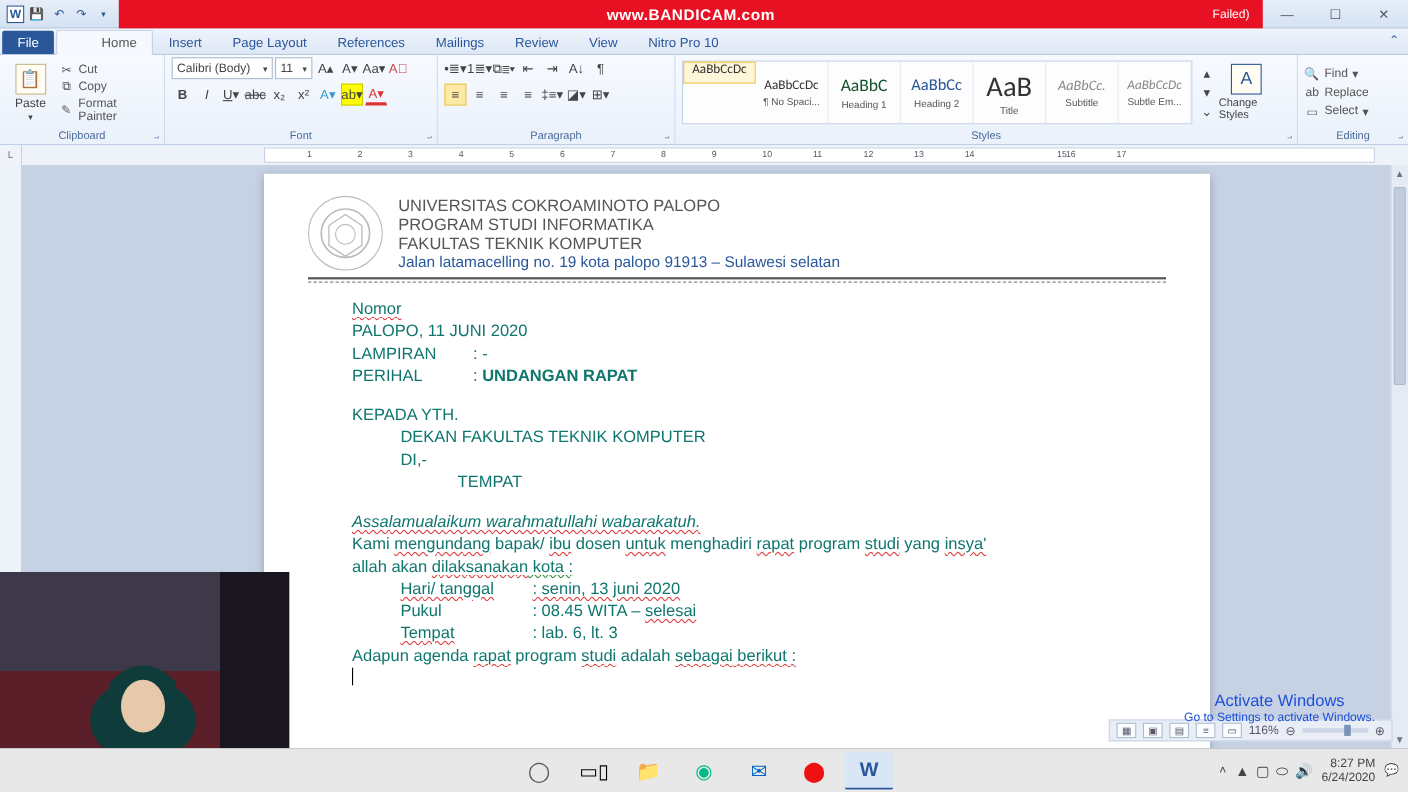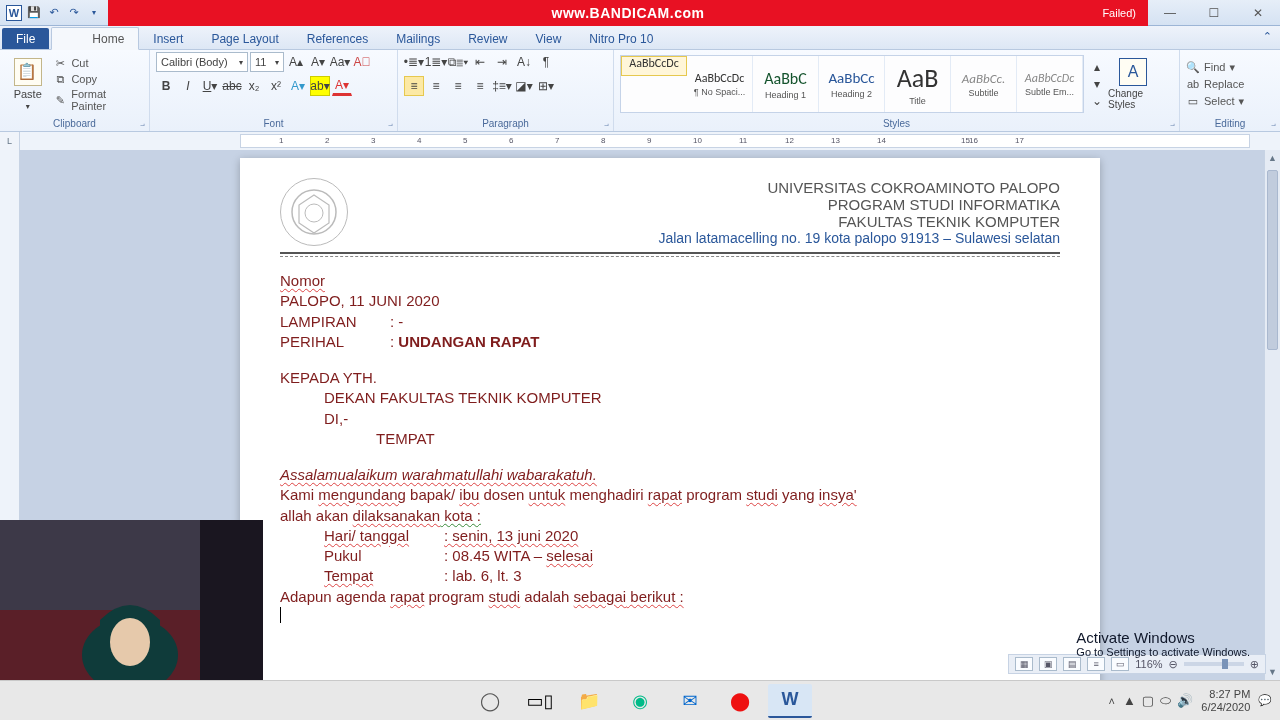--- a/index.html
+++ b/index.html
@@ -49,47 +49,47 @@
 .vruler { width: 20px; background: #eef3fa; border-right: 1px solid #c7d3e4; }
 .hruler { flex: 1; height: 18px; background: #eef3fa; position: relative; }
 .hruler .track { position: absolute; left: 220px; right: 30px; top: 2px; height: 14px; background: #fff; border: 1px solid #c7d3e4; font-size: 8px; color: #556; overflow: hidden; }
 .scrollarea { flex: 1; overflow: hidden; position: relative; }
 .page { position: absolute; left: 220px; top: 8px; width: 860px; min-height: 600px; background: #fff; box-shadow: 0 2px 8px rgba(0,0,0,0.25); padding: 20px 40px 40px 40px; }
 
 
 .letterhead { border-bottom: 2px solid #555; padding-bottom: 6px; margin-bottom: 2px; display: flex; gap: 14px; align-items: center; }
 .logo { width: 68px; height: 68px; border: 1px solid #bbb; border-radius: 50%; display: flex; align-items: center; justify-content: center; color: #aaa; }
 .logo svg { width: 50px; height: 50px; }
-.headtext { flex: 1; text-align: right; font-family: Calibri, sans-serif; color: #555; }
+.headtext { flex: 1; text-align: left; font-family: Calibri, sans-serif; color: #555; }
 .headtext div { font-size: 15px; }
 .headtext .addr { color: #2a579a; font-size: 14px; }
 .thinrule { border-top: 1px dashed #888; margin-bottom: 14px; }
 
-.body { font-family: Calibri, sans-serif; font-size: 15px; color: #7f1d1d; line-height: 1.35; }
+.body { font-family: Calibri, sans-serif; font-size: 15px; color: #0f766e; line-height: 1.35; margin-left: 40px; }
 .body .row2 { display: flex; }
 .body .lblc { width: 110px; }
 .body .ind1 { padding-left: 44px; }
 .body .ind2 { padding-left: 96px; }
 .wavy { text-decoration: underline wavy #d44 1px; text-underline-offset: 2px; }
 .wavyg { text-decoration: underline wavy #3a8a3a 1px; text-underline-offset: 2px; }
 .italic { font-style: italic; }
 .bold { font-weight: bold; }
 
 
 .vscroll { position: absolute; right: 0; top: 0; bottom: 0; width: 16px; background: #e5ebf4; border-left: 1px solid #c7d3e4; }
 .vscroll .thumb { position: absolute; left: 2px; right: 2px; top: 20px; height: 180px; background: #c1ccdd; border: 1px solid #a9b8cf; border-radius: 2px; }
 .vscroll .arr { position: absolute; left: 0; right: 0; height: 16px; display: flex; align-items: center; justify-content: center; font-size: 9px; color: #678; }
 
 
 .webcam { position: absolute; left: 0; bottom: 40px; width: 263px; height: 160px; background: #2a2030; overflow: hidden; }
 .webcam svg { width: 100%; height: 100%; }
 .word-status { position: absolute; right: 14px; bottom: 46px; display: flex; align-items: center; gap: 6px; font-size: 11px; color: #556; background: #e9eef6; border: 1px solid #c7d3e4; padding: 2px 6px; }
 .word-status .vbtn { width: 18px; height: 14px; border: 1px solid #abc; display: inline-flex; align-items: center; justify-content: center; font-size: 9px; background: #fafcff; }
 
-.activate { position: absolute; right: 30px; bottom: 62px; text-align: left; color: #0f172a; font-size: 15px; }
+.activate { position: absolute; right: 30px; bottom: 62px; text-align: center; color: #1d4ed8; font-size: 15px; }
 .activate .sub { font-size: 11px; }
 
 
 .taskbar { position: absolute; left: 0; right: 0; bottom: 0; height: 40px; background: #e8e8e8; border-top: 1px solid #c9c9c9; display: flex; align-items: center; }
 .taskbar .center { position: absolute; left: 50%; transform: translateX(-50%); display: flex; gap: 6px; }
 .tb { width: 44px; height: 34px; display: flex; align-items: center; justify-content: center; font-size: 18px; border-radius: 2px; }
 .tb.active { background: #d8e6f5; border-bottom: 2px solid #2a579a; }
 .tray { position: absolute; right: 8px; display: flex; align-items: center; gap: 8px; font-size: 11px; color: #444; }
 .tray .icons { display: flex; gap: 6px; font-size: 13px; }
 .tray .clock { text-align: right; line-height: 1.1; }

